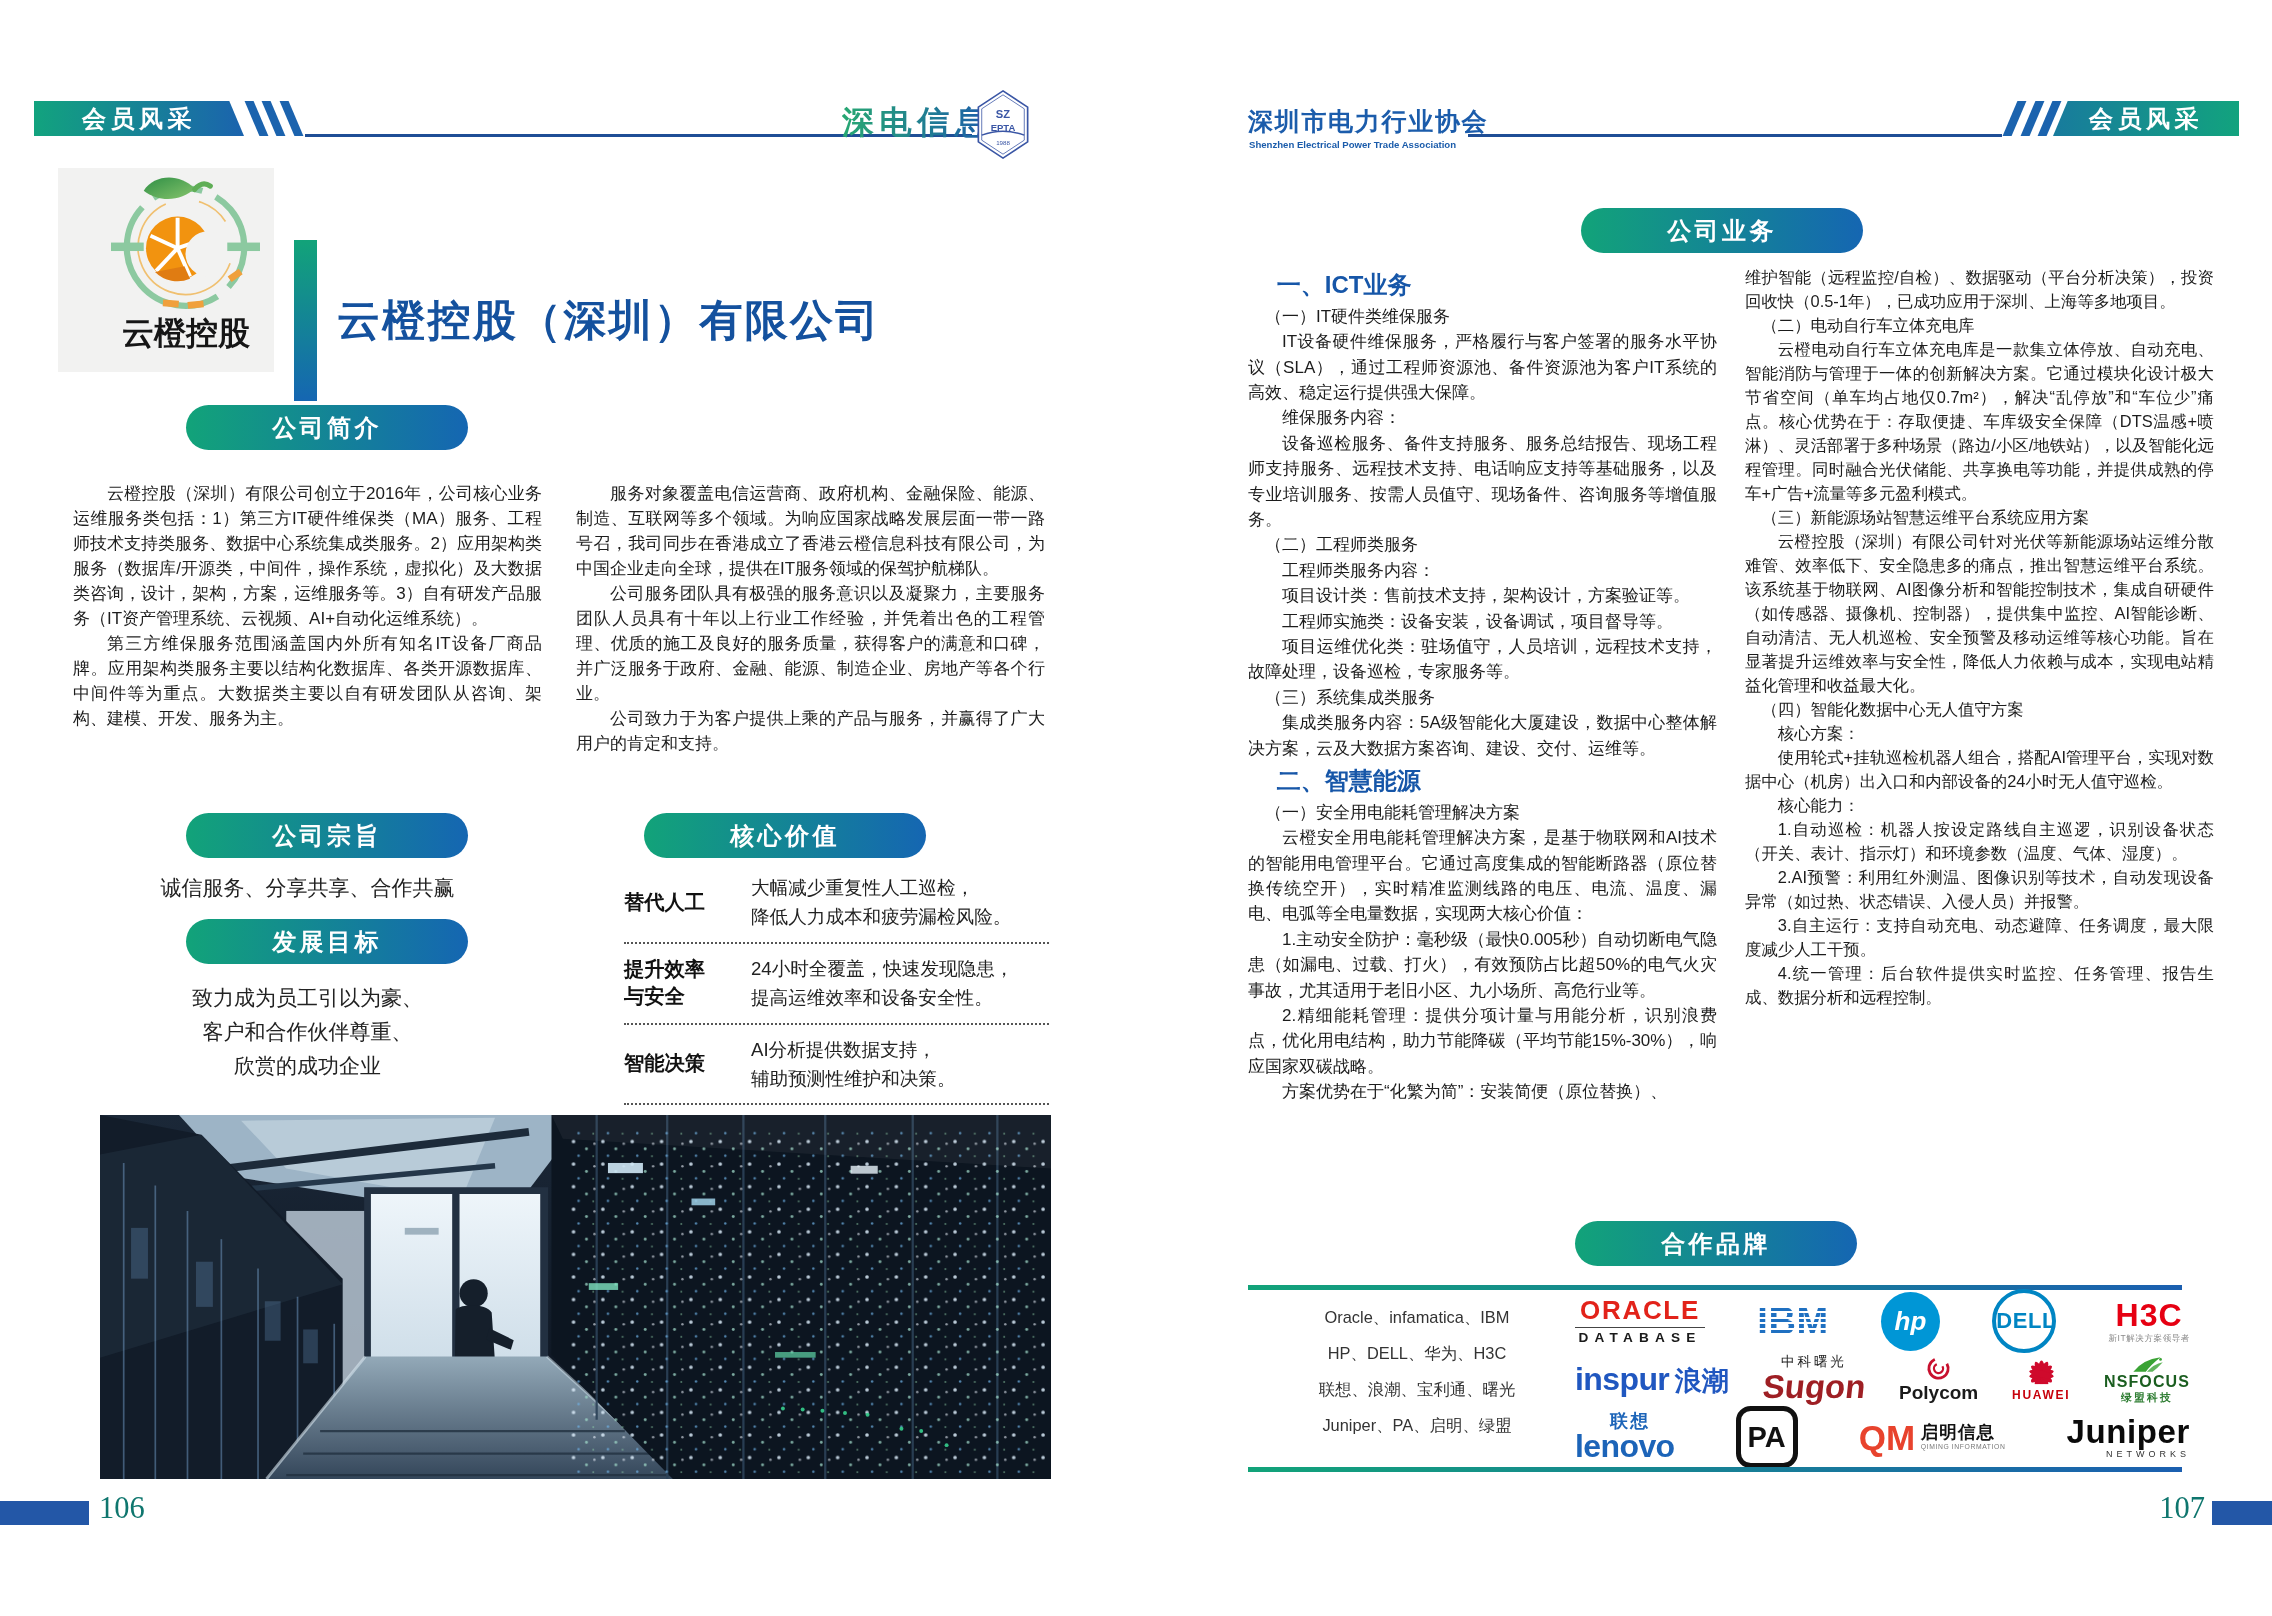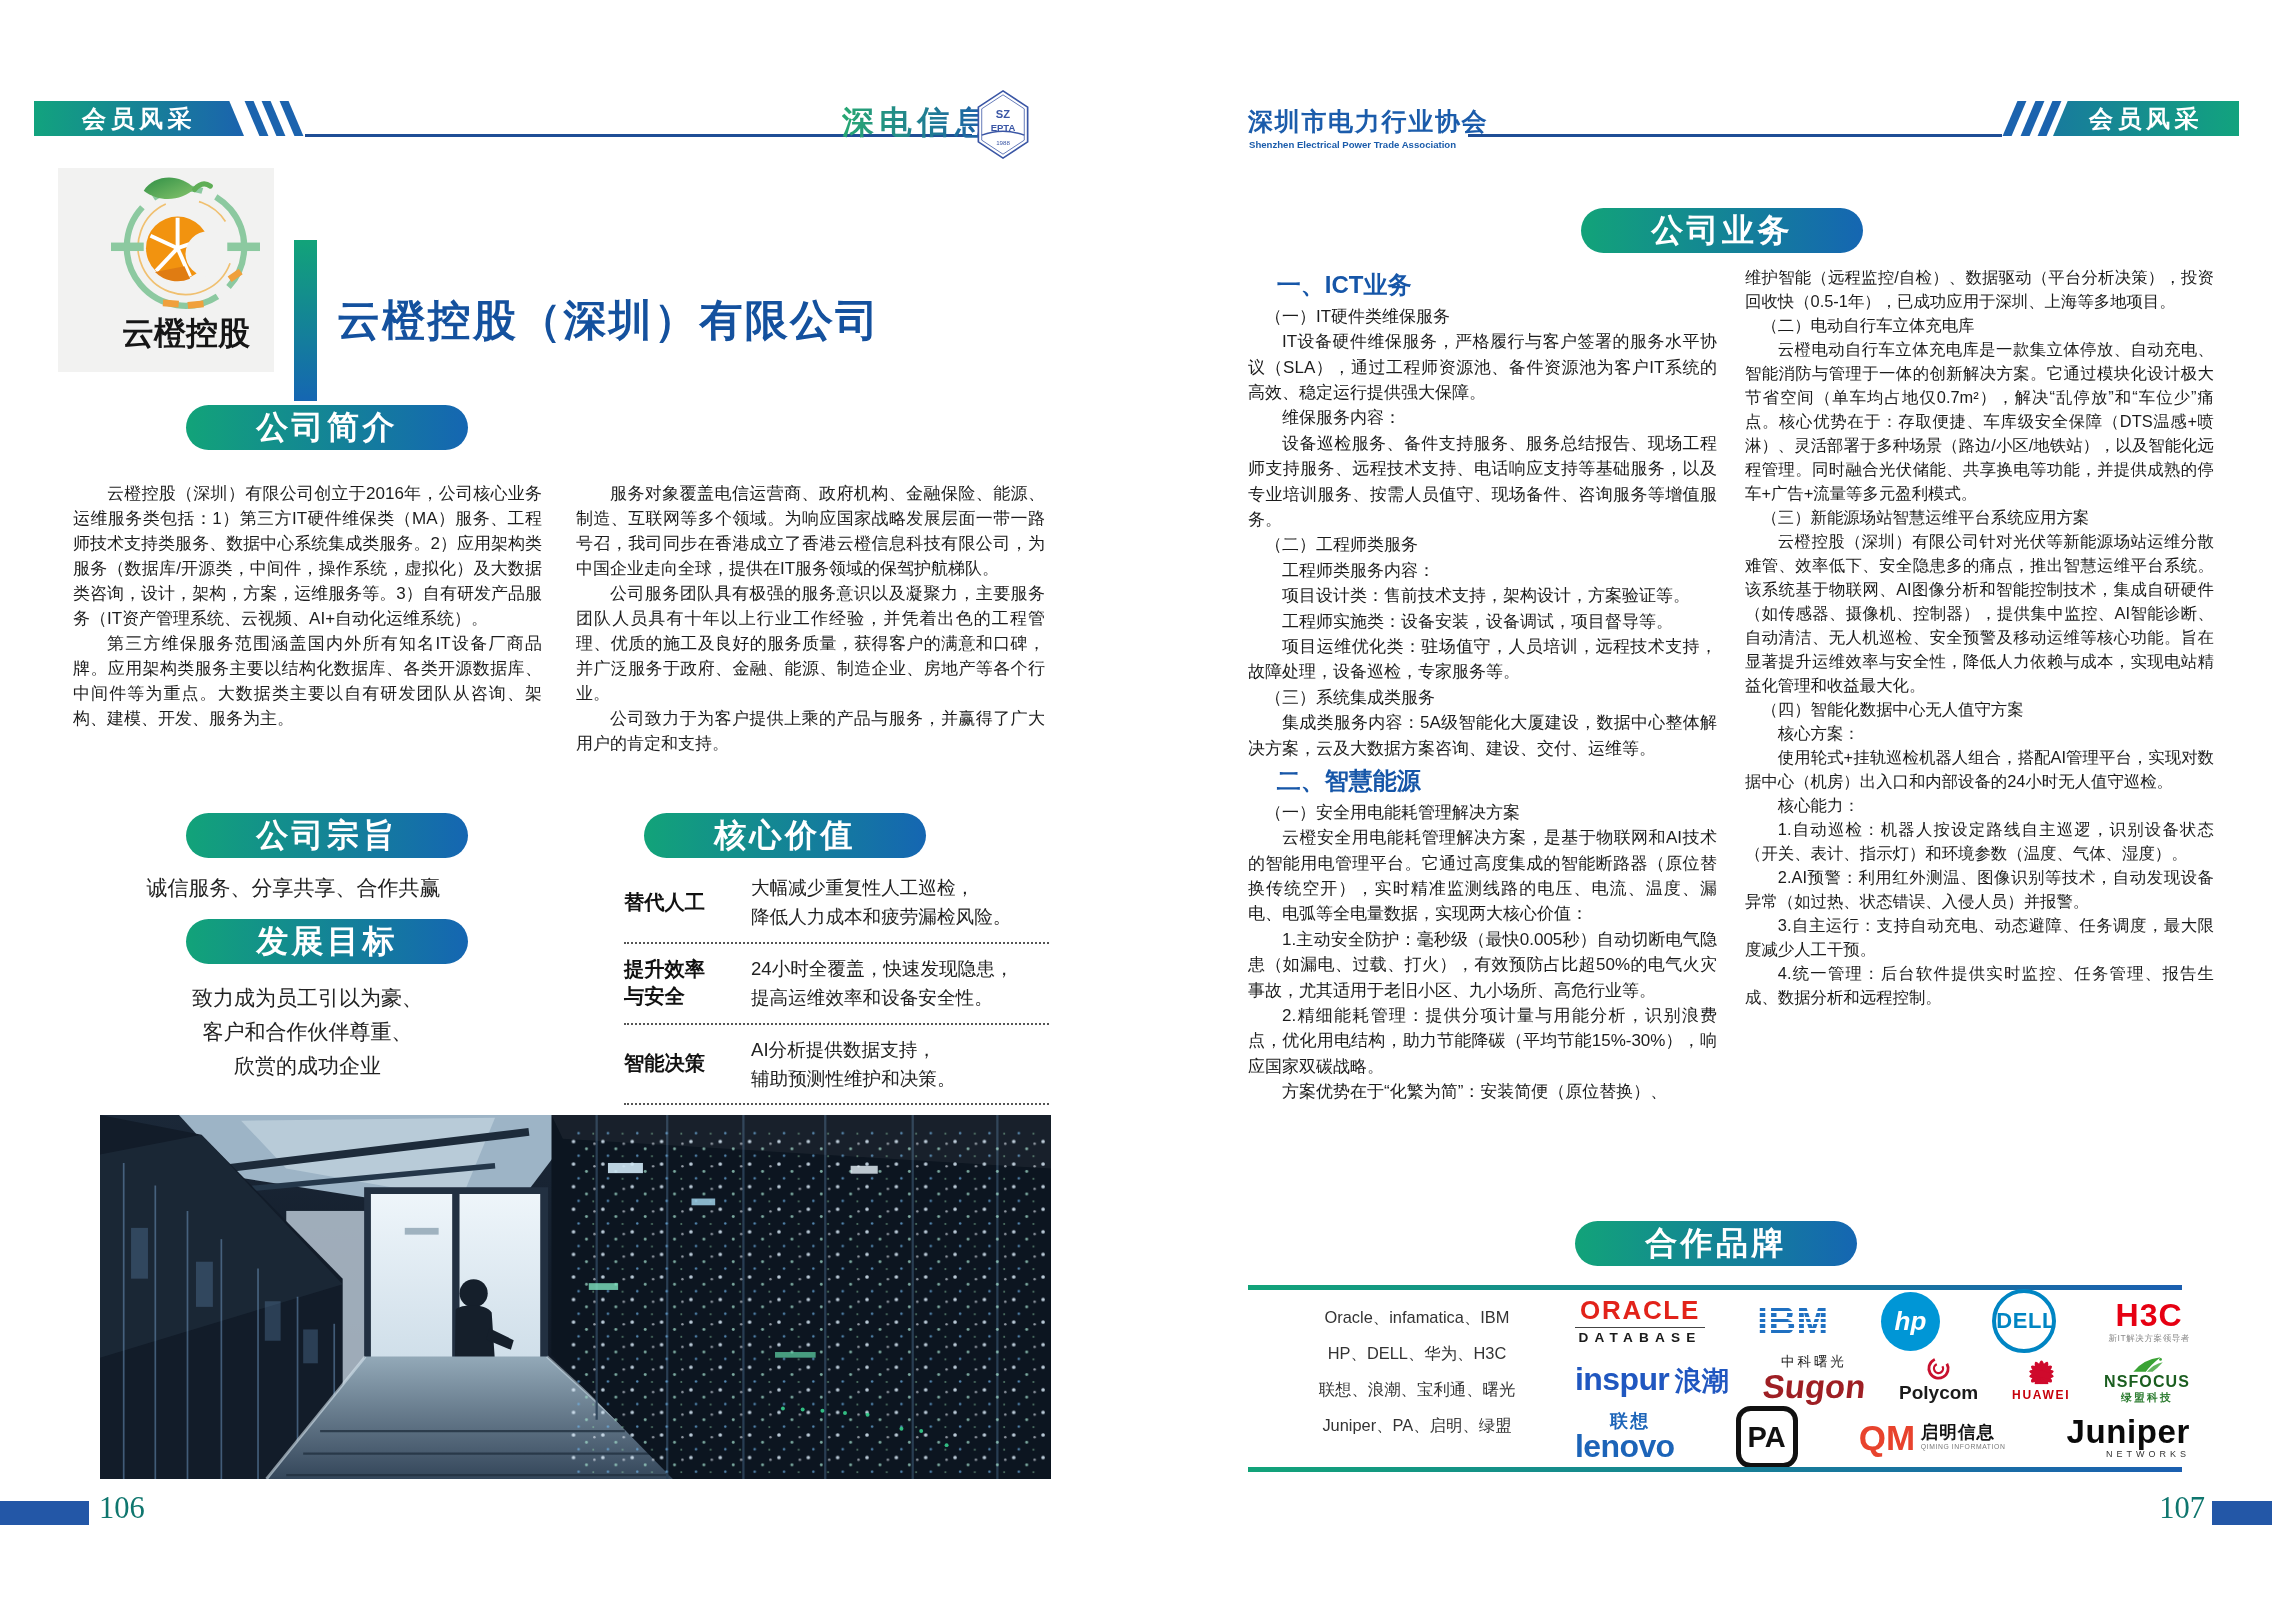--- a/index.html
+++ b/index.html
@@ -18,21 +18,21 @@
   .stripe{position:absolute;top:101px;width:8.5px;height:35px;background:#1b63ae;}
   .stripe.l{transform:skewX(23deg);} .stripe.r{transform:skewX(-23deg);}
   .hline{position:absolute;height:2.8px;background:#1f4e96;}
   .masthead{position:absolute;left:842px;top:101px;font-size:32px;font-weight:bold;letter-spacing:5.6px;
       background:linear-gradient(90deg,#27a872,#1b5cab);-webkit-background-clip:text;background-clip:text;color:transparent;}
   .org-name{position:absolute;left:1248px;top:105px;font-size:25px;font-weight:bold;color:#1b5cab;letter-spacing:1.7px;}
   .org-en{position:absolute;left:1249px;top:139px;font-size:9.6px;font-weight:bold;color:#1b5cab;}
   
   .pill{position:absolute;width:282px;height:45px;border-radius:22.6px;
         background:linear-gradient(90deg,#12a379,#1566b2);
-        color:#fff;font-size:32px;font-weight:bold;letter-spacing:3.4px;
+        color:#fff;font-size:24px;font-weight:bold;letter-spacing:3.4px;
         display:flex;align-items:center;justify-content:center;}
   
   .logo-panel{position:absolute;left:58px;top:168px;width:216px;height:204px;background:#f2f2f1;}
   .logo-word{position:absolute;left:107px;top:312px;width:158px;text-align:center;
              font-family:"Liberation Serif","DejaVu Serif",serif;font-size:32px;font-weight:bold;color:#161616;}
   .title-bar{position:absolute;left:294px;top:240px;width:22.6px;height:161px;
              background:linear-gradient(180deg,#12a379,#1566b2);}
   .page-title{position:absolute;left:337px;top:292px;font-size:43px;font-weight:bold;color:#14519e;letter-spacing:2.3px;}
   
   .col{position:absolute;width:469px;text-align:justify;}
@@ -178,21 +178,21 @@
 </div>
 <div class="col lp" style="left:576px;top:481px;">
   <div class="p">服务对象覆盖电信运营商、政府机构、金融保险、能源、制造、互联网等多个领域。为响应国家战略发展层面一带一路号召，我司同步在香港成立了香港云橙信息科技有限公司，为中国企业走向全球，提供在IT服务领域的保驾护航梯队。</div>
   <div class="p">公司服务团队具有极强的服务意识以及凝聚力，主要服务团队人员具有十年以上行业工作经验，并凭着出色的工程管理、优质的施工及良好的服务质量，获得客户的满意和口碑，并广泛服务于政府、金融、能源、制造企业、房地产等各个行业。</div>
   <div class="p">公司致力于为客户提供上乘的产品与服务，并赢得了广大用户的肯定和支持。</div>
 </div>
 
 <div class="pill" style="left:186px;top:813px;">
   <span>公司宗旨</span>
 </div>
-<div class="center-text" style="left:59px;top:874px;font-size:21px;">诚信服务、分享共享、合作共赢</div>
+<div class="center-text" style="left:73px;top:874px;font-size:21px;">诚信服务、分享共享、合作共赢</div>
 
 <div class="pill" style="left:186px;top:919px;">
   <span>发展目标</span>
 </div>
 <div class="center-text" style="left:73px;top:981px;font-size:21px;line-height:34px;">
   <div>致力成为员工引以为豪、</div>
   <div>客户和合作伙伴尊重、</div>
   <div>欣赏的成功企业</div>
 </div>
 

